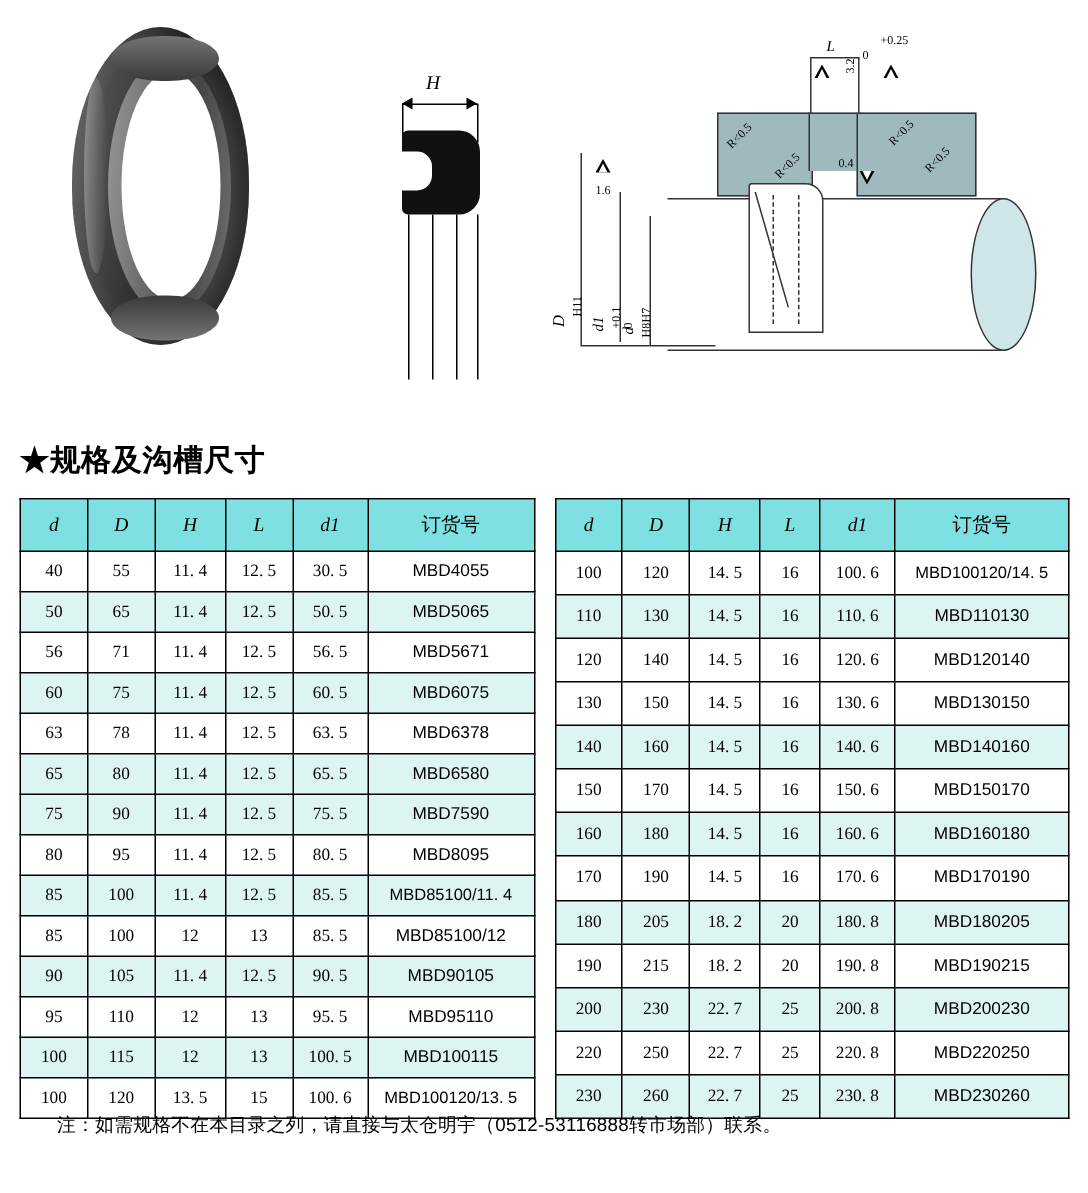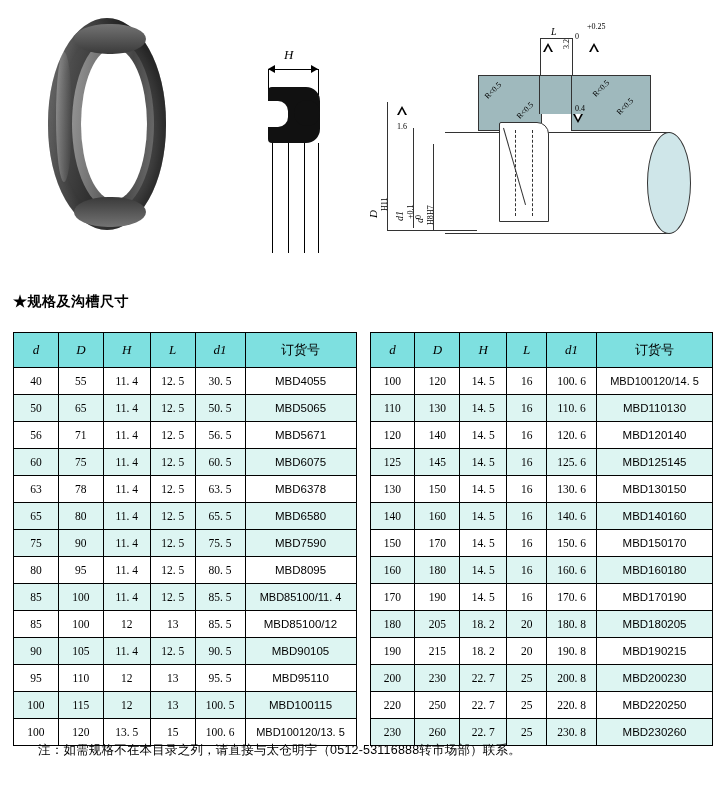--- a/index.html
+++ b/index.html
@@ -283,21 +283,21 @@
     border-left: 3.5px solid transparent;
     border-right: 3.5px solid transparent;
     border-top: 6px solid #fff;
   }
 
   
   .section-title {
     position: absolute;
     left: 13px;
     top: 293px;
-    font-size: 14px;
+    font-size: 20px;
     font-weight: bold;
     font-family: "Liberation Sans", sans-serif;
     letter-spacing: .5px;
   }
 
   
   .tables {
     position: absolute;
     left: 13px;
     top: 332px;
@@ -418,21 +418,21 @@
 
       <div class="g-block-left"></div>
       <div class="g-block-mid"></div>
       <div class="g-block-right"></div>
 
       <div class="lbl" style="left:108px; top:76px; transform:rotate(-45deg);">R&lt;0.5</div>
       <div class="lbl" style="left:140px; top:96px; transform:rotate(-45deg);">R&lt;0.5</div>
       <div class="lbl" style="left:216px; top:74px; transform:rotate(-45deg);">R&lt;0.5</div>
       <div class="lbl" style="left:240px; top:92px; transform:rotate(-45deg);">R&lt;0.5</div>
 
-      <div class="lbl" style="left:200px; top:94px;text-align:right;">0.4</div>
+      <div class="lbl" style="left:184px; top:94px;text-align:right;">0.4</div>
       <div class="tri-down" style="left:198px; top:104px;"></div>
 
       <div class="g-shaft"></div>
       <div class="g-shaft-end"></div>
 
       <div class="g-seal"></div>
       <div class="g-seal-dash d1"></div>
       <div class="g-seal-dash d2"></div>
       <div class="g-diag"></div>
 
@@ -630,28 +630,20 @@
             <td class="code">MBD110130</td>
           </tr>
           <tr>
             <td>120</td>
             <td>140</td>
             <td>14. 5</td>
             <td>16</td>
             <td>120. 6</td>
             <td class="code">MBD120140</td>
           </tr>
-          <tr class="alt">
-            <td>125</td>
-            <td>145</td>
-            <td>14. 5</td>
-            <td>16</td>
-            <td>125. 6</td>
-            <td class="code">MBD125145</td>
-          </tr>
           <tr>
             <td>130</td>
             <td>150</td>
             <td>14. 5</td>
             <td>16</td>
             <td>130. 6</td>
             <td class="code">MBD130150</td>
           </tr>
           <tr class="alt">
             <td>140</td>

